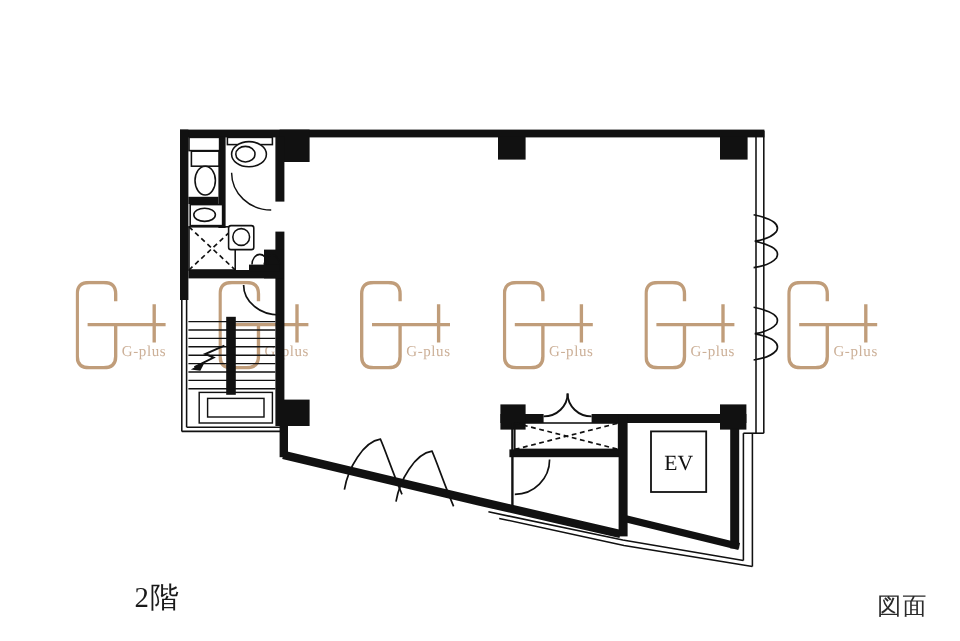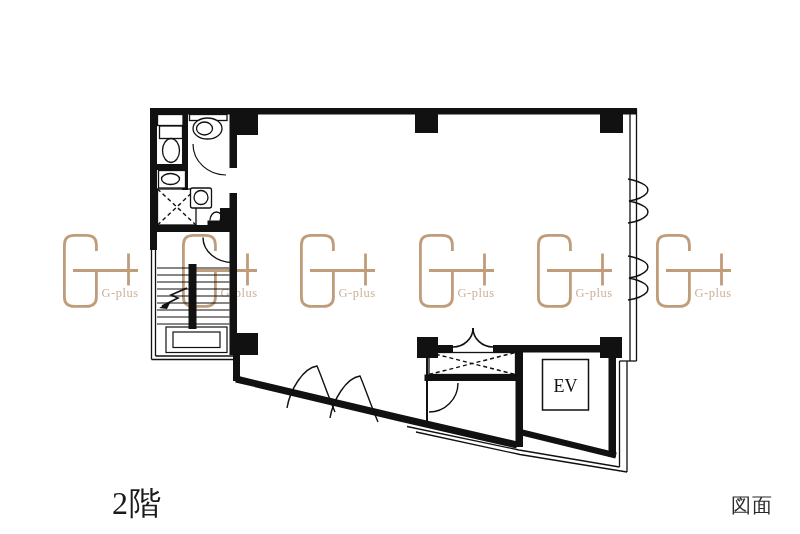--- a/index.html
+++ b/index.html
@@ -2,21 +2,21 @@
 <html><head>
 <meta charset="utf-8">
 <style>
   html,body{margin:0;padding:0;background:#fff;}
   #stage{position:relative;width:800px;height:534px;background:#ffffff;overflow:hidden;
          font-family:Liberation Serif, serif;}
   .wm{position:absolute;top:234px;width:80px;height:75px;}
   #plan{position:absolute;left:0;top:0;z-index:2;}
   .wm{z-index:1;}
   .lbl{position:absolute;z-index:3;}
-  #floor-label{left:112px;top:482px;font-size:32px;color:#1a1a1a;letter-spacing:1px;}
+  #floor-label{left:112px;top:482px;font-size:24px;color:#1a1a1a;letter-spacing:1px;}
   #drawing-label{left:731px;top:492px;font-size:20px;color:#2a2a2a;letter-spacing:1px;}
 </style>
 </head>
 <body>
 
 <div id="stage">
 
   <div class="wm" style="left:63px">
     <svg width="80" height="75" viewBox="0 0 80 75">
       <path d="M 33.4,17 V 11 Q 33.4,1.4 23.4,1.4 H 11.4 Q 1.4,1.4 1.4,11 V 63 Q 1.4,72.4 11.4,72.4 H 23.4 Q 33.4,72.4 33.4,63 V 36.5 M 10,36.5 H 75 M 65.5,19.5 V 51.5" fill="none" stroke="#c09d7a" stroke-width="2.8"></path>

